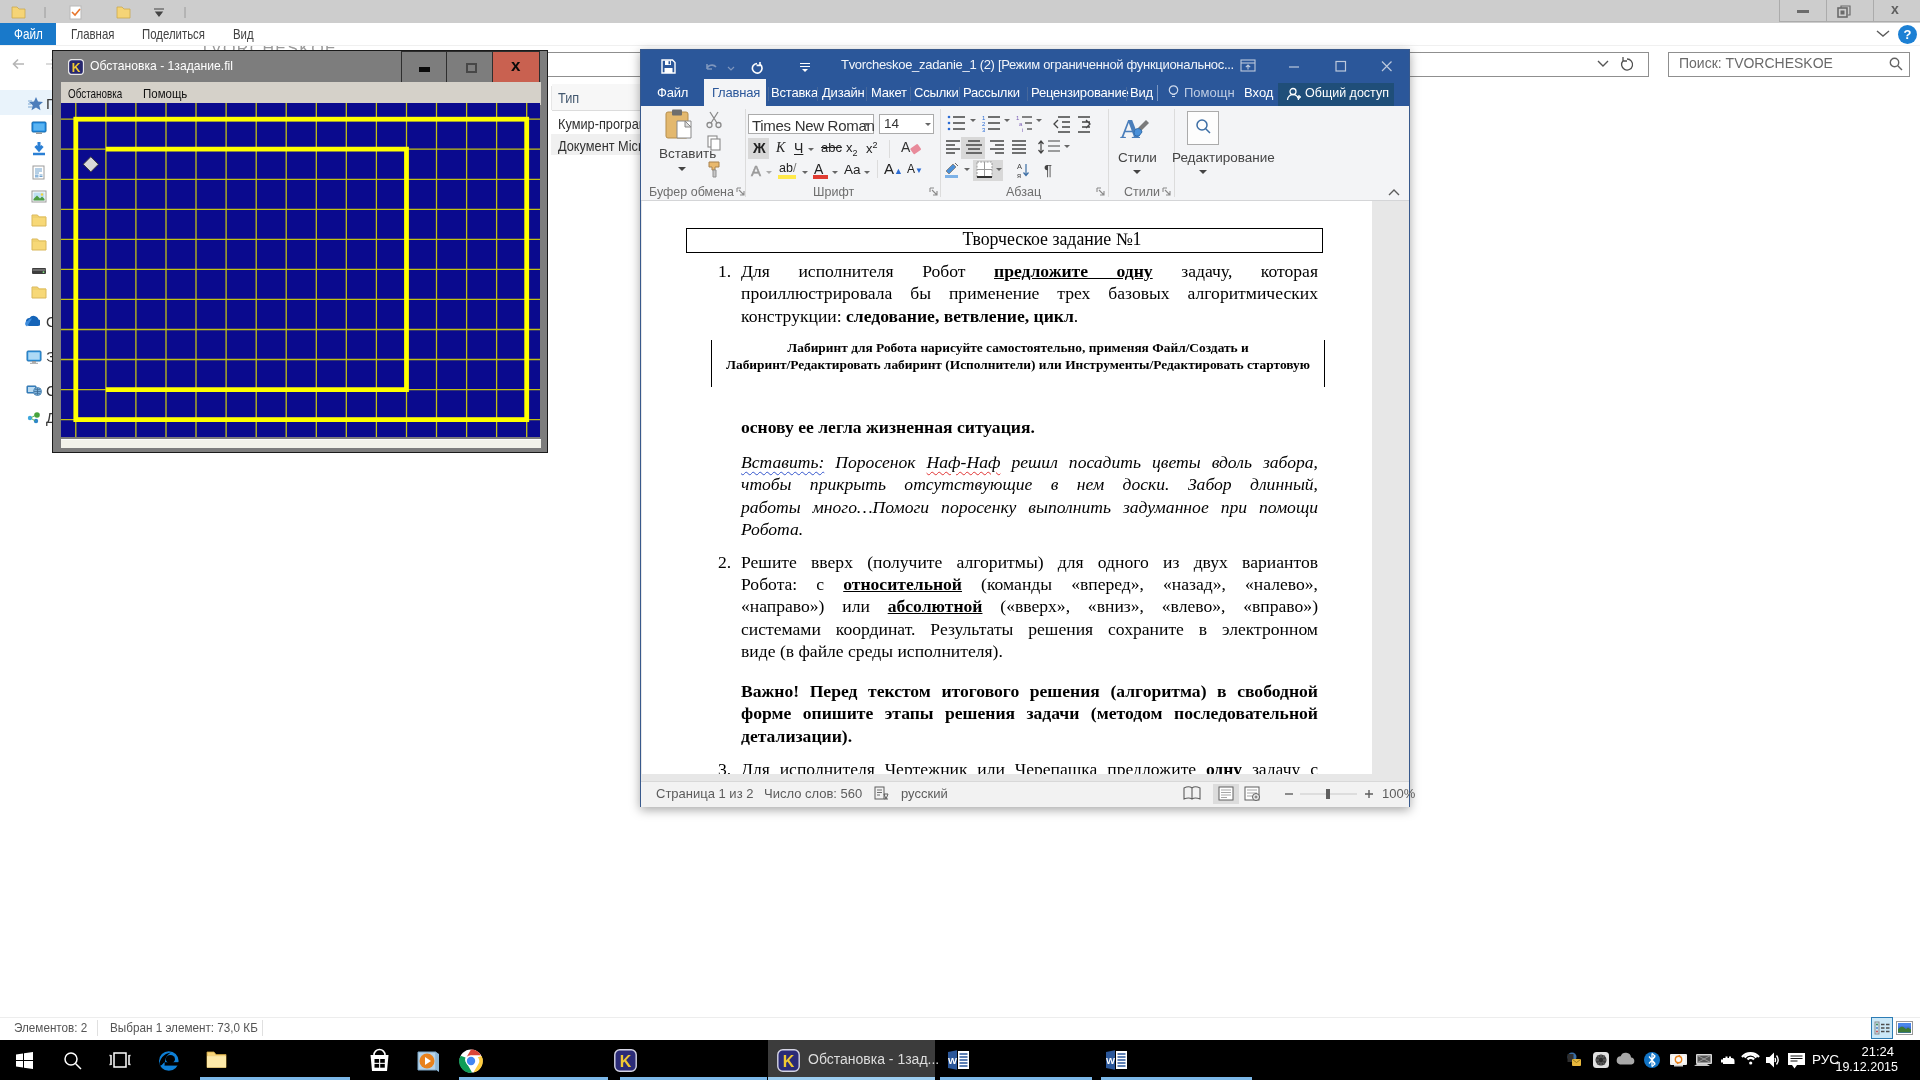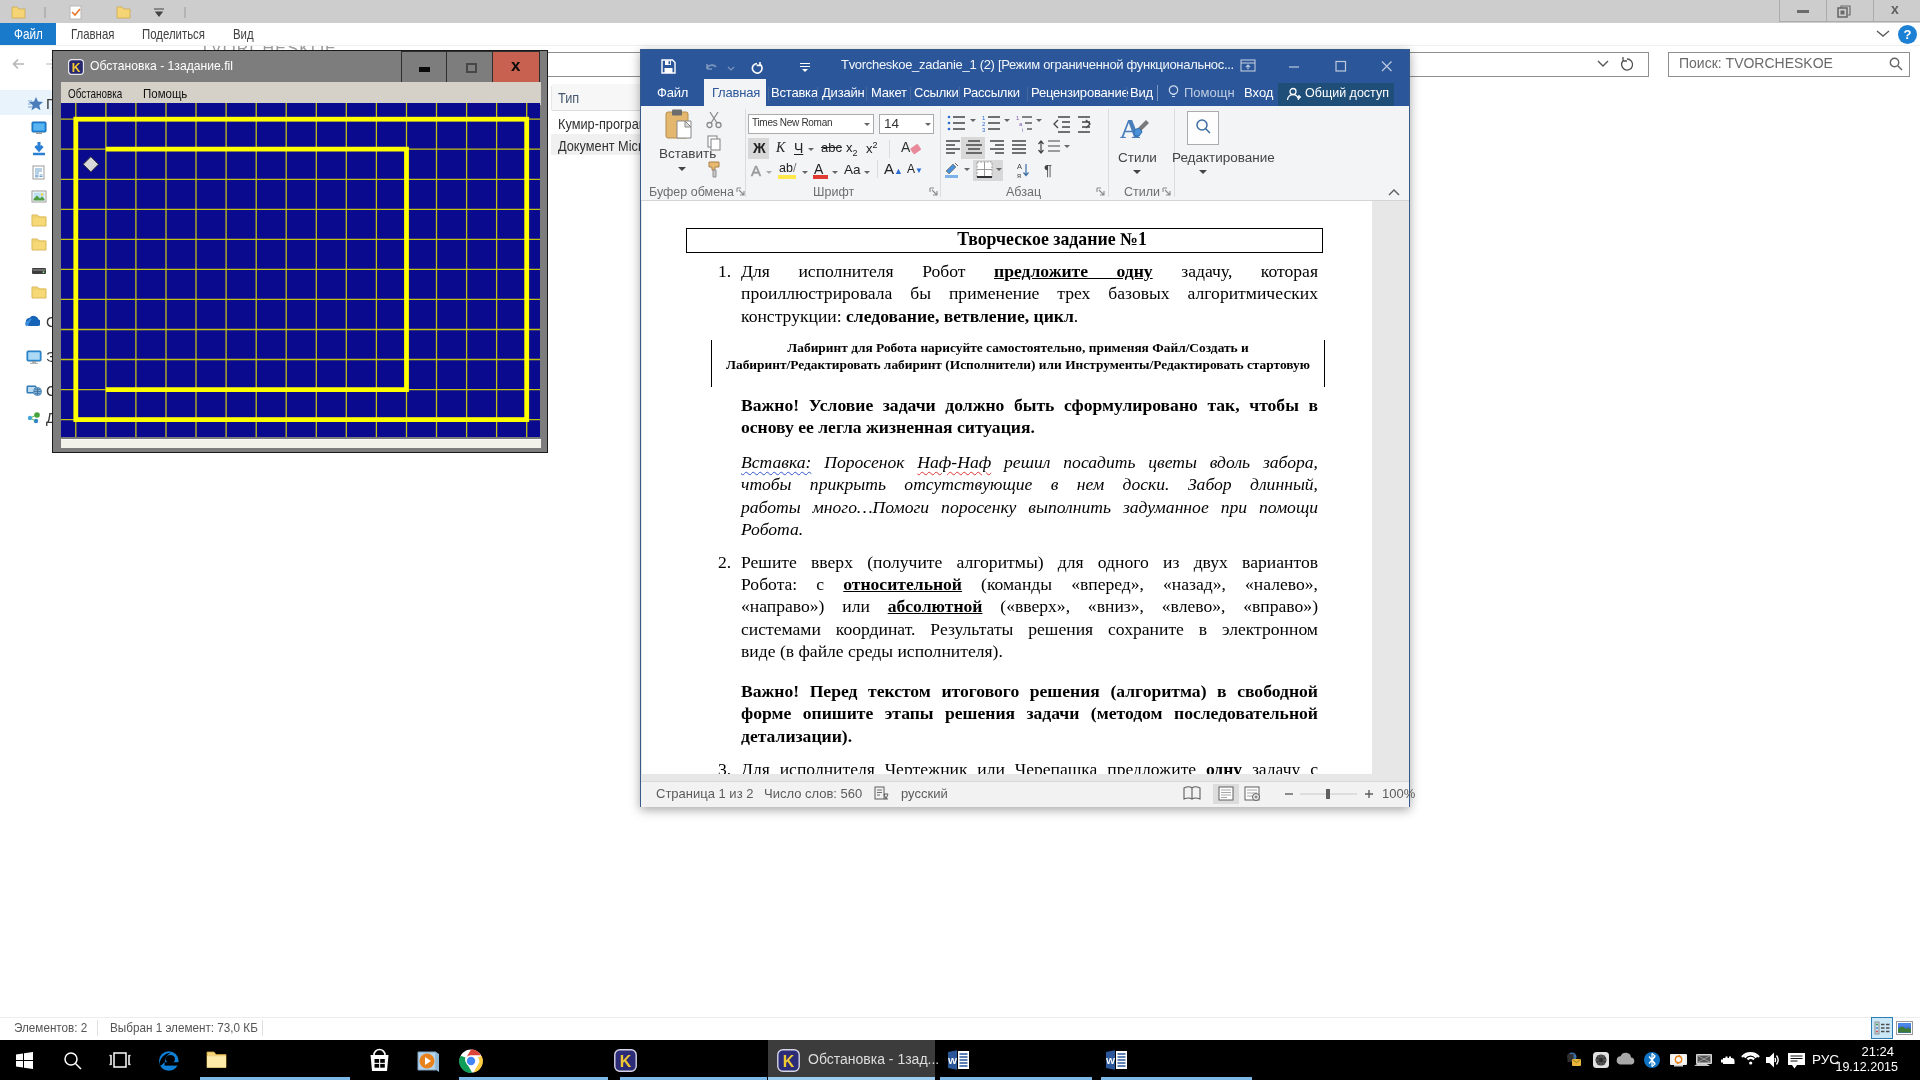--- a/index.html
+++ b/index.html
@@ -291,21 +291,21 @@
           <path d="M4 52 h10 v5 h-4 v3 h-3 v-3 h-3 z" fill="#e9b96e" stroke="#a8824e"></path>
           <path d="M8 60 h3 v7 h-3 z" fill="#c8c8c8" stroke="#909090"></path>
         </g>
 </svg>
 <div style="position:absolute;left:8px;top:135px;font-size:12.5px;color:#6e6e6e;">Буфер обмена</div>
 <svg style="position:absolute;left:95px;top:137px;" width="11" height="11" viewBox="0 0 11 11">
         <path d="M1 1 v4 M1 1 h4 M3 3 l5 5 M8 4 v4 h-4" stroke="#8a8a8a" stroke-width="1.1" fill="none"></path>
       </svg>
 <div style="position:absolute;left:104px;top:59px;width:1px;height:88px;background:#dcdcdc;"></div>
 <div style="position:absolute;left:107px;top:64px;width:126px;height:20px;background:#fff;border:1px solid #ababab;box-sizing:border-box;"></div>
-<div style="position:absolute;left:111px;top:67px;font-size:10px;letter-spacing:-0.3px;color:#333;">Times New Roman</div>
+<div style="position:absolute;left:111px;top:67px;font-size:15px;letter-spacing:-0.3px;color:#333;">Times New Roman</div>
 <svg style="position:absolute;left:222px;top:72px;" width="8" height="5" viewBox="0 0 8 5">
         <path d="M1 1 l3 3 l3 -3" fill="#666"></path>
       </svg>
 <div style="position:absolute;left:238px;top:64px;width:55px;height:20px;background:#fff;border:1px solid #ababab;box-sizing:border-box;"></div>
 <div style="position:absolute;left:243px;top:66px;font-size:13.5px;color:#333;">14</div>
 <svg style="position:absolute;left:283px;top:72px;" width="8" height="5" viewBox="0 0 8 5">
         <path d="M1 1 l3 3 l3 -3" fill="#666"></path>
       </svg>
 <div style="position:absolute;left:107px;top:88px;width:21px;height:21px;background:#d8d8d8;"></div>
 <div style="position:absolute;left:112px;top:90px;font-size:14px;font-weight:bold;color:#222;">Ж</div>
@@ -436,31 +436,30 @@
 <svg style="position:absolute;left:557px;top:119px;" width="10" height="6" viewBox="0 0 10 6">
         <path d="M1 1 l4 4 l4 -4" fill="#444"></path>
       </svg>
 <svg style="position:absolute;left:746px;top:138px;" width="14" height="9" viewBox="0 0 14 9">
         <path d="M2 7 l5 -5 l5 5" stroke="#5c5c5c" stroke-width="1.4" fill="none"></path>
       </svg>
 <div style="position:absolute;left:0;top:151px;width:100%;height:580px;background:#e7e7e7;"></div>
 <div style="position:absolute;left:1px;top:151px;width:730px;height:573px;background:#fff;"></div>
 <div style="position:absolute;left:0;top:151px;width:731px;height:573px;overflow:hidden;font-family:'Liberation Serif',serif;color:#000;">
 <div style="position:absolute;left:45px;top:27px;width:637px;height:25px;border:1.6px solid #000;box-sizing:border-box;"></div>
-<div style="position:absolute;left:45px;top:28px;width:732px;text-align:center;font-size:17.8px;font-weight:bold;font-family:'Liberation Serif',serif;">Творческое задание №1</div>
+<div style="position:absolute;left:45px;top:28px;width:732px;text-align:center;font-size:17.8px;font-weight:normal;font-family:'Liberation Serif',serif;">Творческое задание №1</div>
 <div style="position:absolute;left:77px;top:60px;font-size:17.6px;white-space:nowrap;">1.</div>
 <div style="position:absolute;left:100px;top:60px;width:577px;font-size:17.6px;white-space:nowrap;text-align-last:justify;text-align:justify;">Для исполнителя Робот <span style="font-weight:bold;text-decoration:underline;">предложите одну</span> задачу, которая</div>
 <div style="position:absolute;left:100px;top:82.4px;width:577px;font-size:17.6px;white-space:nowrap;text-align-last:justify;text-align:justify;">проиллюстрировала бы применение трех базовых алгоритмических</div>
 <div style="position:absolute;left:100px;top:104.8px;font-size:17.6px;white-space:nowrap;">конструкции: <span style="font-weight:bold;">следование, ветвление, цикл</span>.</div>
 <div style="position:absolute;left:70px;top:139px;width:614px;height:47px;border-left:1.6px solid #000;border-right:1.6px solid #000;box-sizing:border-box;"></div>
 <div style="position:absolute;left:75px;width:604px;text-align:center;font-size:13.4px;font-weight:bold;font-family:'Liberation Serif',serif;white-space:nowrap;top:139px;">Лабиринт для Робота нарисуйте самостоятельно, применяя Файл/Создать и</div>
 <div style="position:absolute;left:75px;width:604px;text-align:center;font-size:13.4px;font-weight:bold;font-family:'Liberation Serif',serif;white-space:nowrap;top:156px;">Лабиринт/Редактировать лабиринт (Исполнители) или Инструменты/Редактировать стартовую</div>
-<div style="position:absolute;left:100px;top:194px;width:577px;font-size:17.6px;white-space:nowrap;text-align-last:justify;text-align:justify;"><span style="font-weight:bold;">Важно! Условие задачи должно быть сформулировано так, чтобы в</span></div>
 <div style="position:absolute;left:100px;top:216.4px;font-size:17.6px;white-space:nowrap;"><span style="font-weight:bold;">основу ее легла жизненная ситуация.</span></div>
-<div style="position:absolute;left:100px;top:251px;width:577px;font-size:17.6px;white-space:nowrap;text-align-last:justify;text-align:justify;"><span style="font-style:italic;"><span class="sq-blue">Вставка:</span> Поросенок <span class="sq-red">Наф-Наф</span> решил посадить цветы вдоль забора,</span></div>
+<div style="position:absolute;left:100px;top:251px;width:577px;font-size:17.6px;white-space:nowrap;text-align-last:justify;text-align:justify;"><span style="font-style:italic;"><span class="sq-blue">Вставить:</span> Поросенок <span class="sq-red">Наф-Наф</span> решил посадить цветы вдоль забора,</span></div>
 <div style="position:absolute;left:100px;top:273.4px;width:577px;font-size:17.6px;white-space:nowrap;text-align-last:justify;text-align:justify;"><span style="font-style:italic;">чтобы прикрыть отсутствующие в нем доски. Забор длинный,</span></div>
 <div style="position:absolute;left:100px;top:295.8px;width:577px;font-size:17.6px;white-space:nowrap;text-align-last:justify;text-align:justify;"><span style="font-style:italic;">работы много…Помоги поросенку выполнить задуманное при помощи</span></div>
 <div style="position:absolute;left:100px;top:318.2px;font-size:17.6px;white-space:nowrap;"><span style="font-style:italic;">Робота.</span></div>
 <div style="position:absolute;left:77px;top:350.5px;font-size:17.6px;white-space:nowrap;">2.</div>
 <div style="position:absolute;left:100px;top:350.5px;width:577px;font-size:17.6px;white-space:nowrap;text-align-last:justify;text-align:justify;">Решите вверх (получите алгоритмы) для одного из двух вариантов</div>
 <div style="position:absolute;left:100px;top:372.9px;width:577px;font-size:17.6px;white-space:nowrap;text-align-last:justify;text-align:justify;">Робота: с <span style="font-weight:bold;text-decoration:underline;">относительной</span> (команды «вперед», «назад», «налево»,</div>
 <div style="position:absolute;left:100px;top:395.3px;width:577px;font-size:17.6px;white-space:nowrap;text-align-last:justify;text-align:justify;">«направо») или <span style="font-weight:bold;text-decoration:underline;">абсолютной</span> («вверх», «вниз», «влево», «вправо»)</div>
 <div style="position:absolute;left:100px;top:417.7px;width:577px;font-size:17.6px;white-space:nowrap;text-align-last:justify;text-align:justify;">системами координат. Результаты решения сохраните в электронном</div>
 <div style="position:absolute;left:100px;top:440.1px;font-size:17.6px;white-space:nowrap;">виде (в файле среды исполнителя).</div>
 <div style="position:absolute;left:100px;top:480px;width:577px;font-size:17.6px;white-space:nowrap;text-align-last:justify;text-align:justify;"><span style="font-weight:bold;">Важно! Перед текстом итогового решения (алгоритма) в свободной</span></div>

